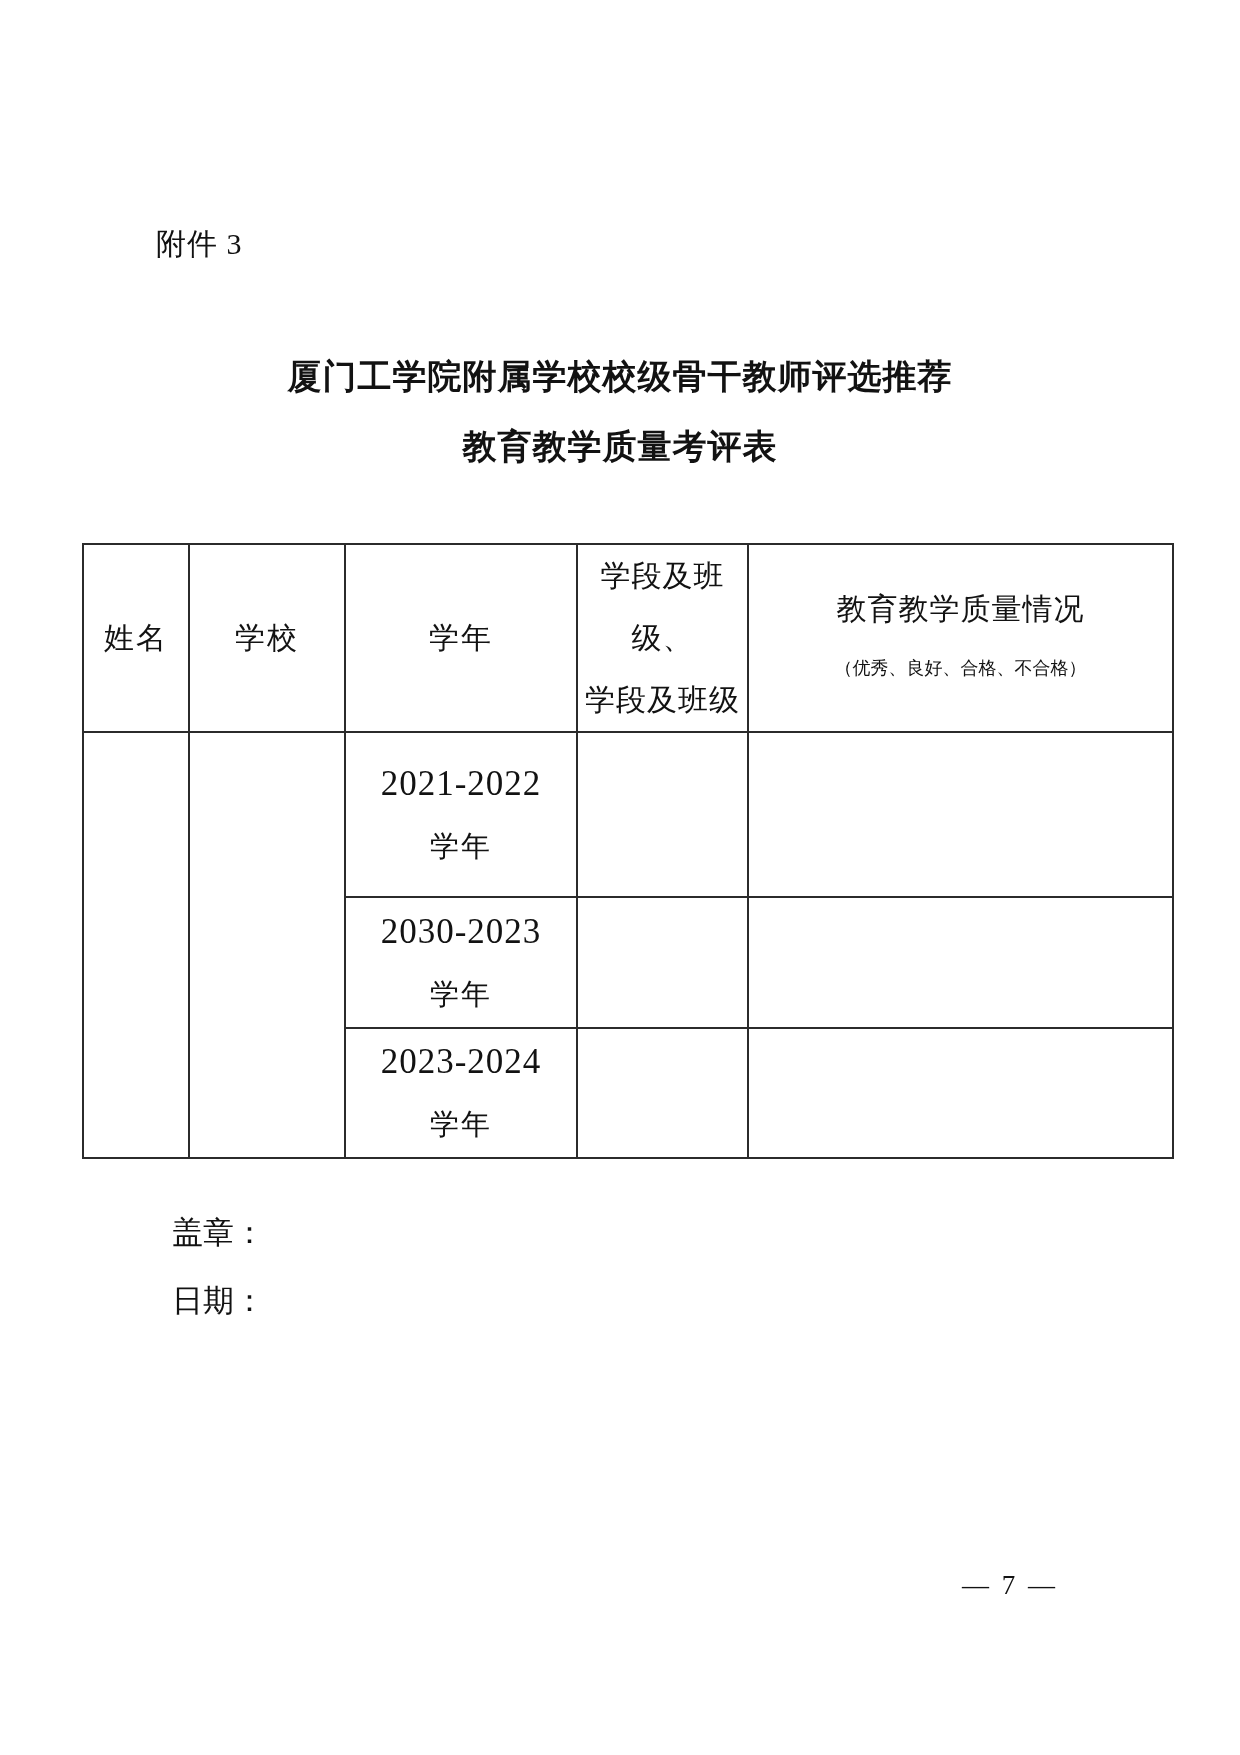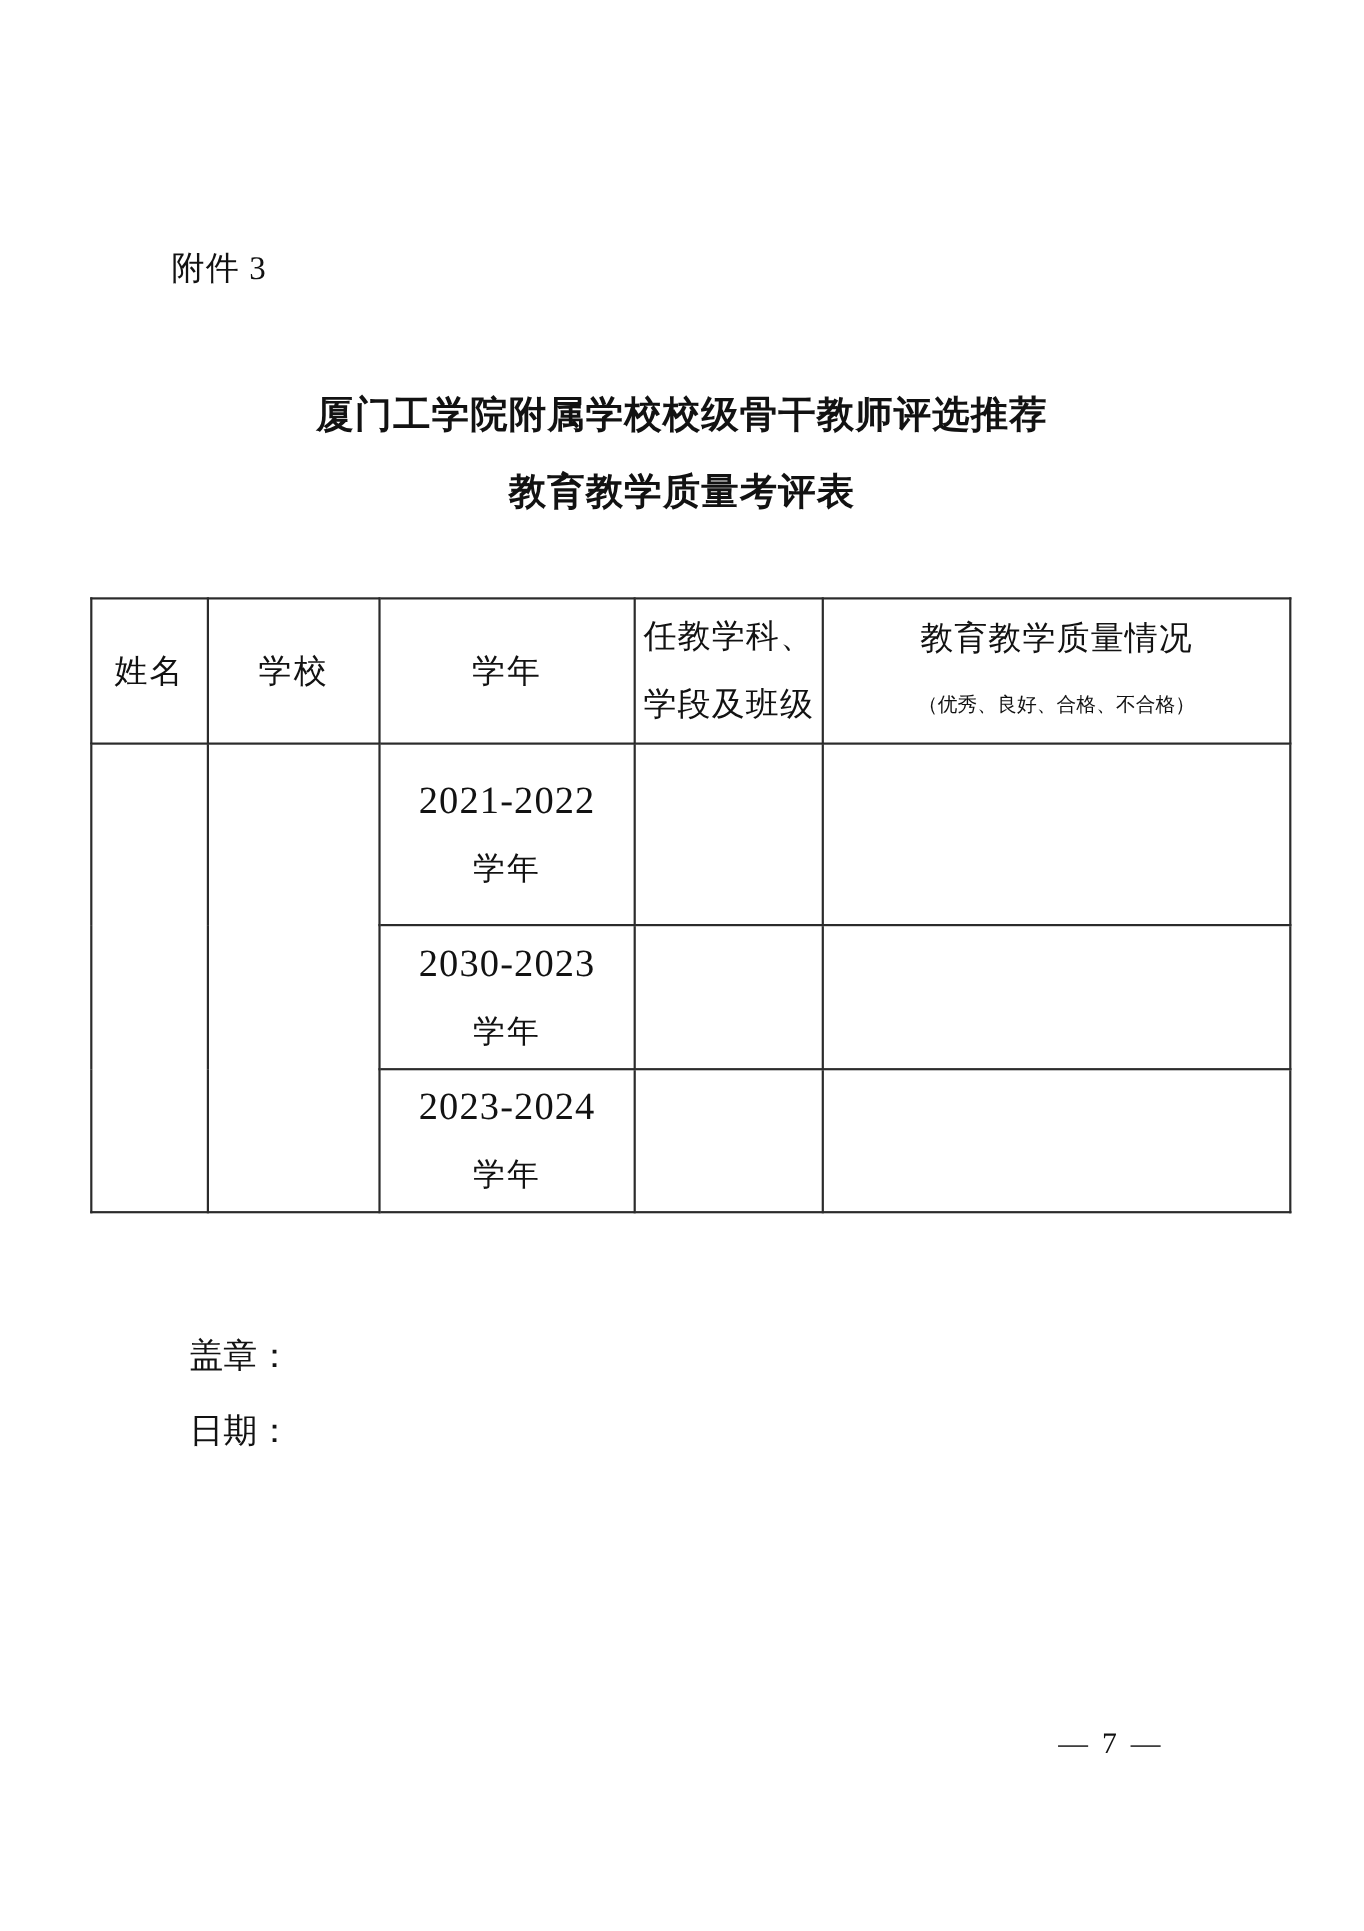--- a/index.html
+++ b/index.html
@@ -100,21 +100,21 @@
         <th>
           <span class="hdr-single">姓名</span>
         </th>
         <th>
           <span class="hdr-single">学校</span>
         </th>
         <th>
           <span class="hdr-single">学年</span>
         </th>
         <th>
-          <div class="hdr-line">任教学科、</div>
+          <div class="hdr-line">学段及班级、</div>
           <div class="hdr-line">学段及班级</div>
         </th>
         <th>
           <div class="hdr-quality-main">教育教学质量情况</div>
           <div class="hdr-quality-sub">（优秀、良好、合格、不合格）</div>
         </th>
       </tr>
     </thead>
     <tbody>
       <tr class="r1">

